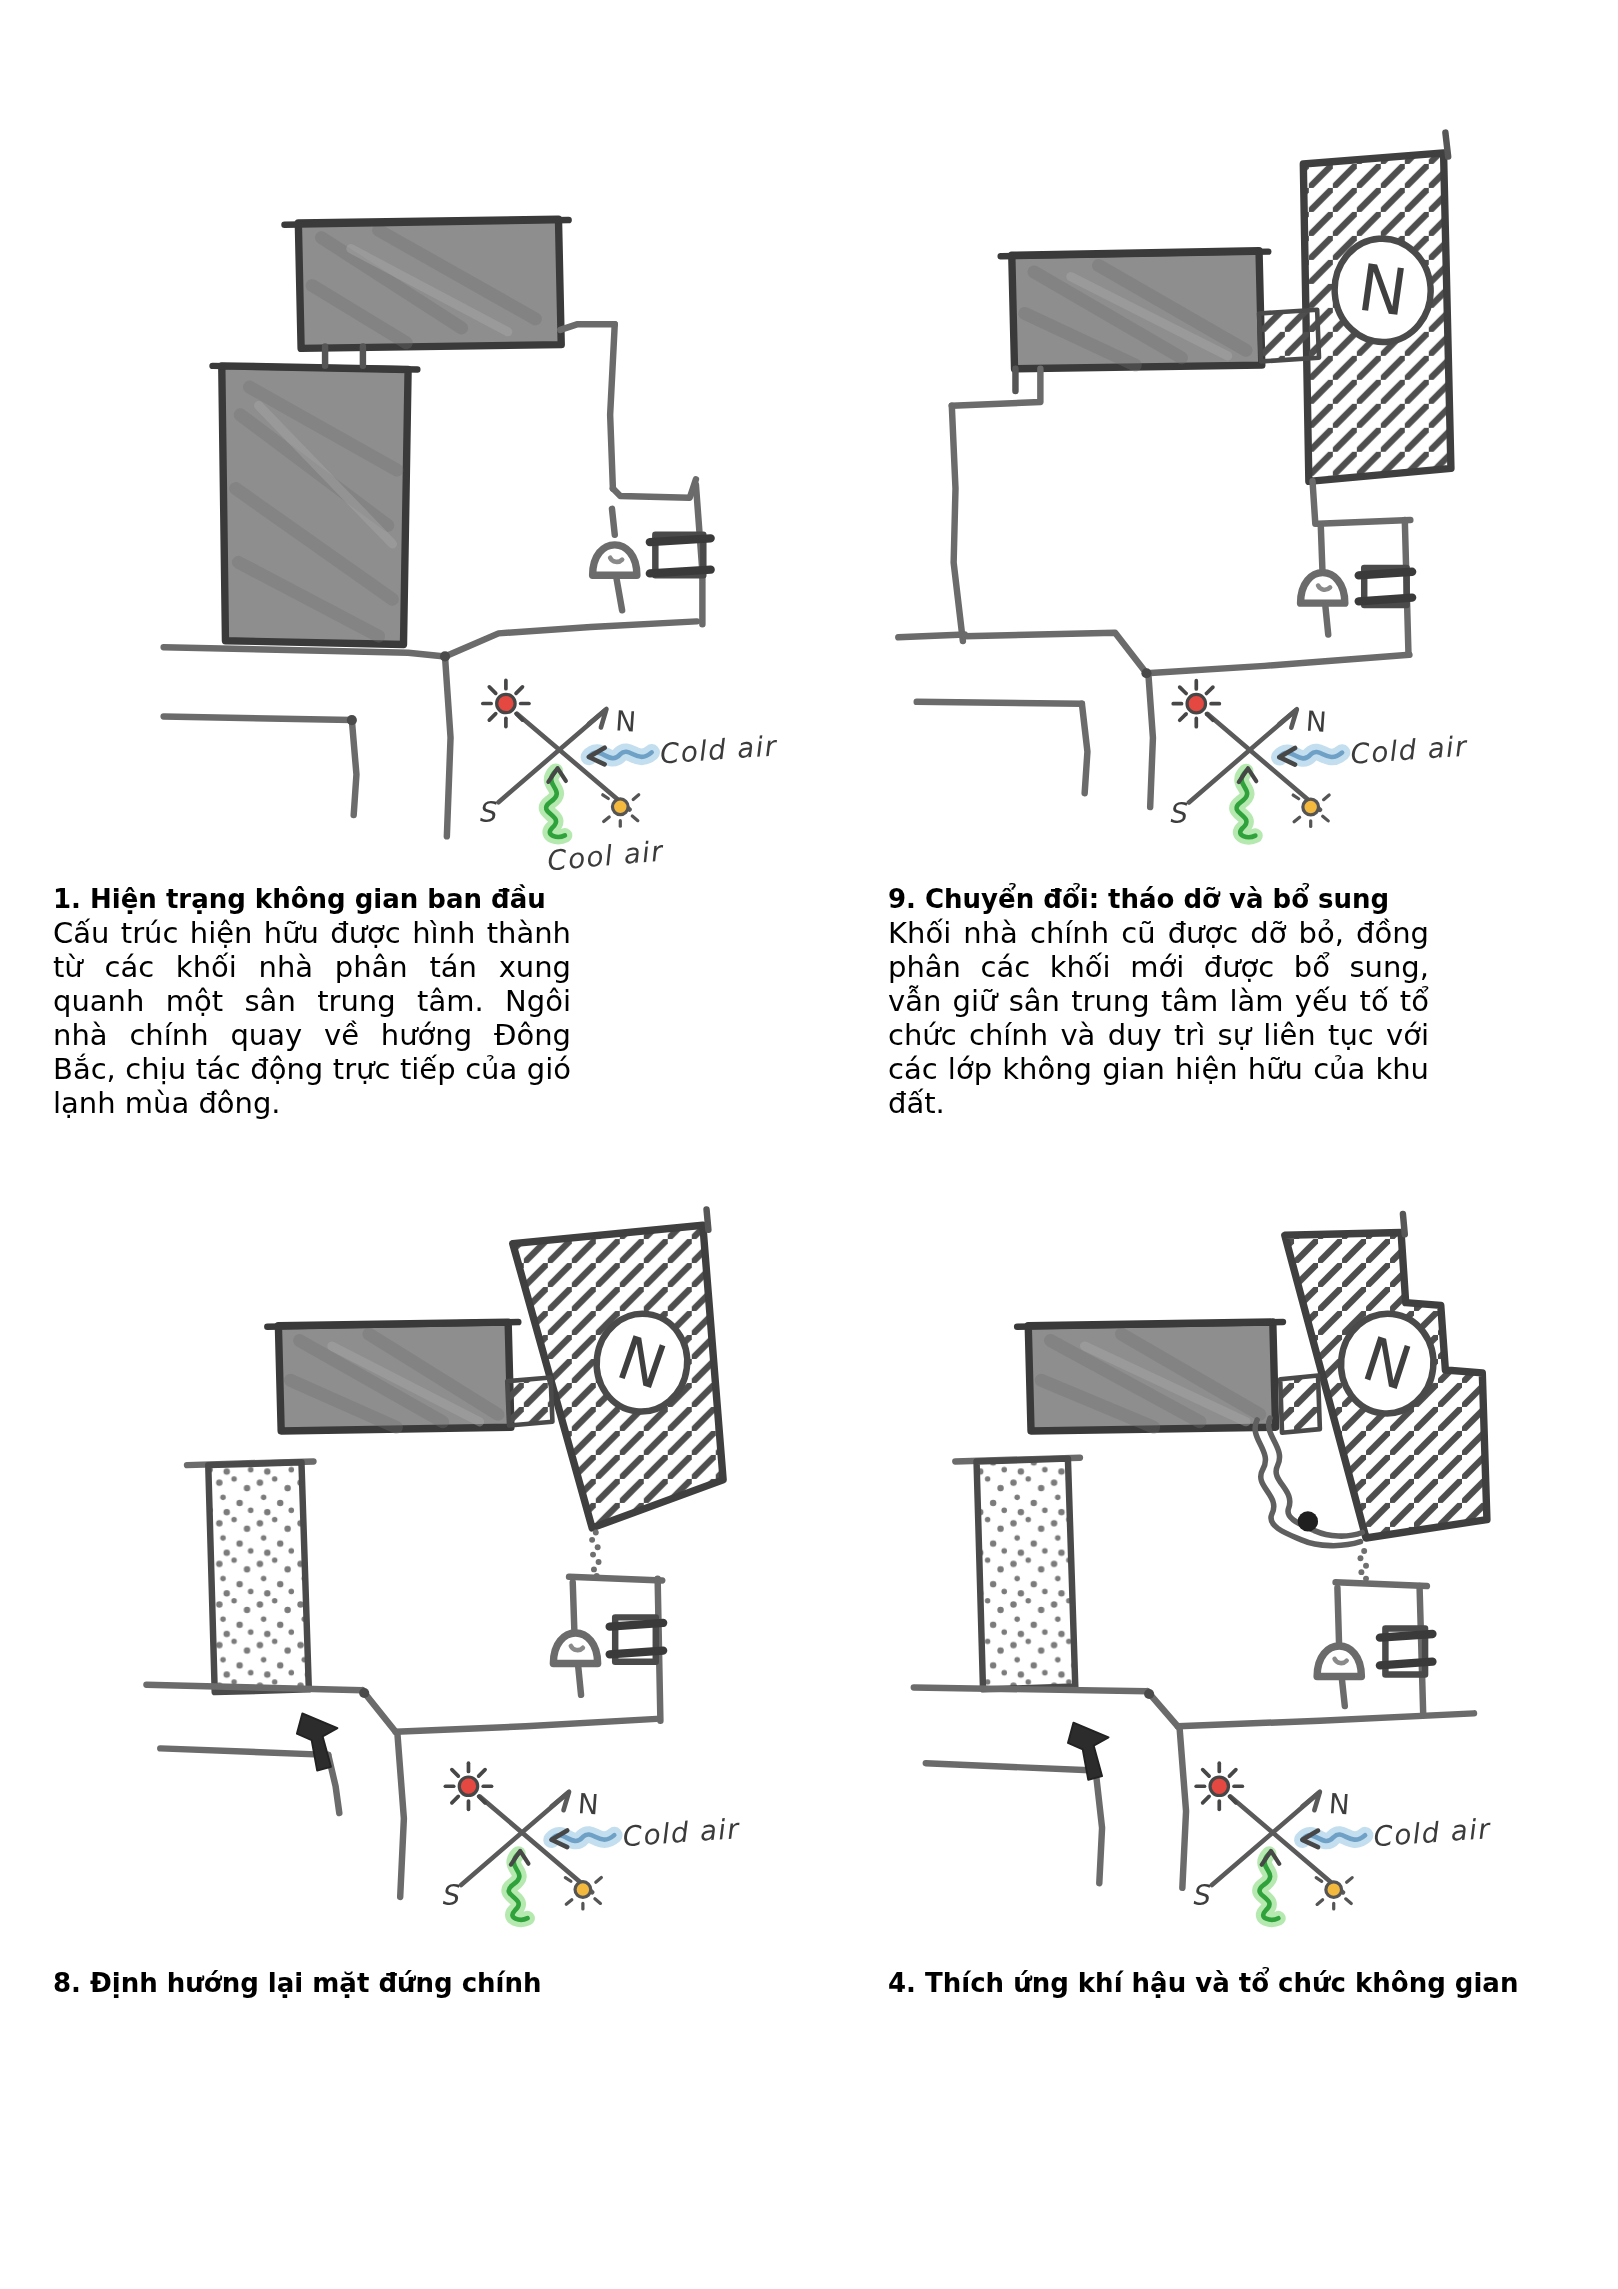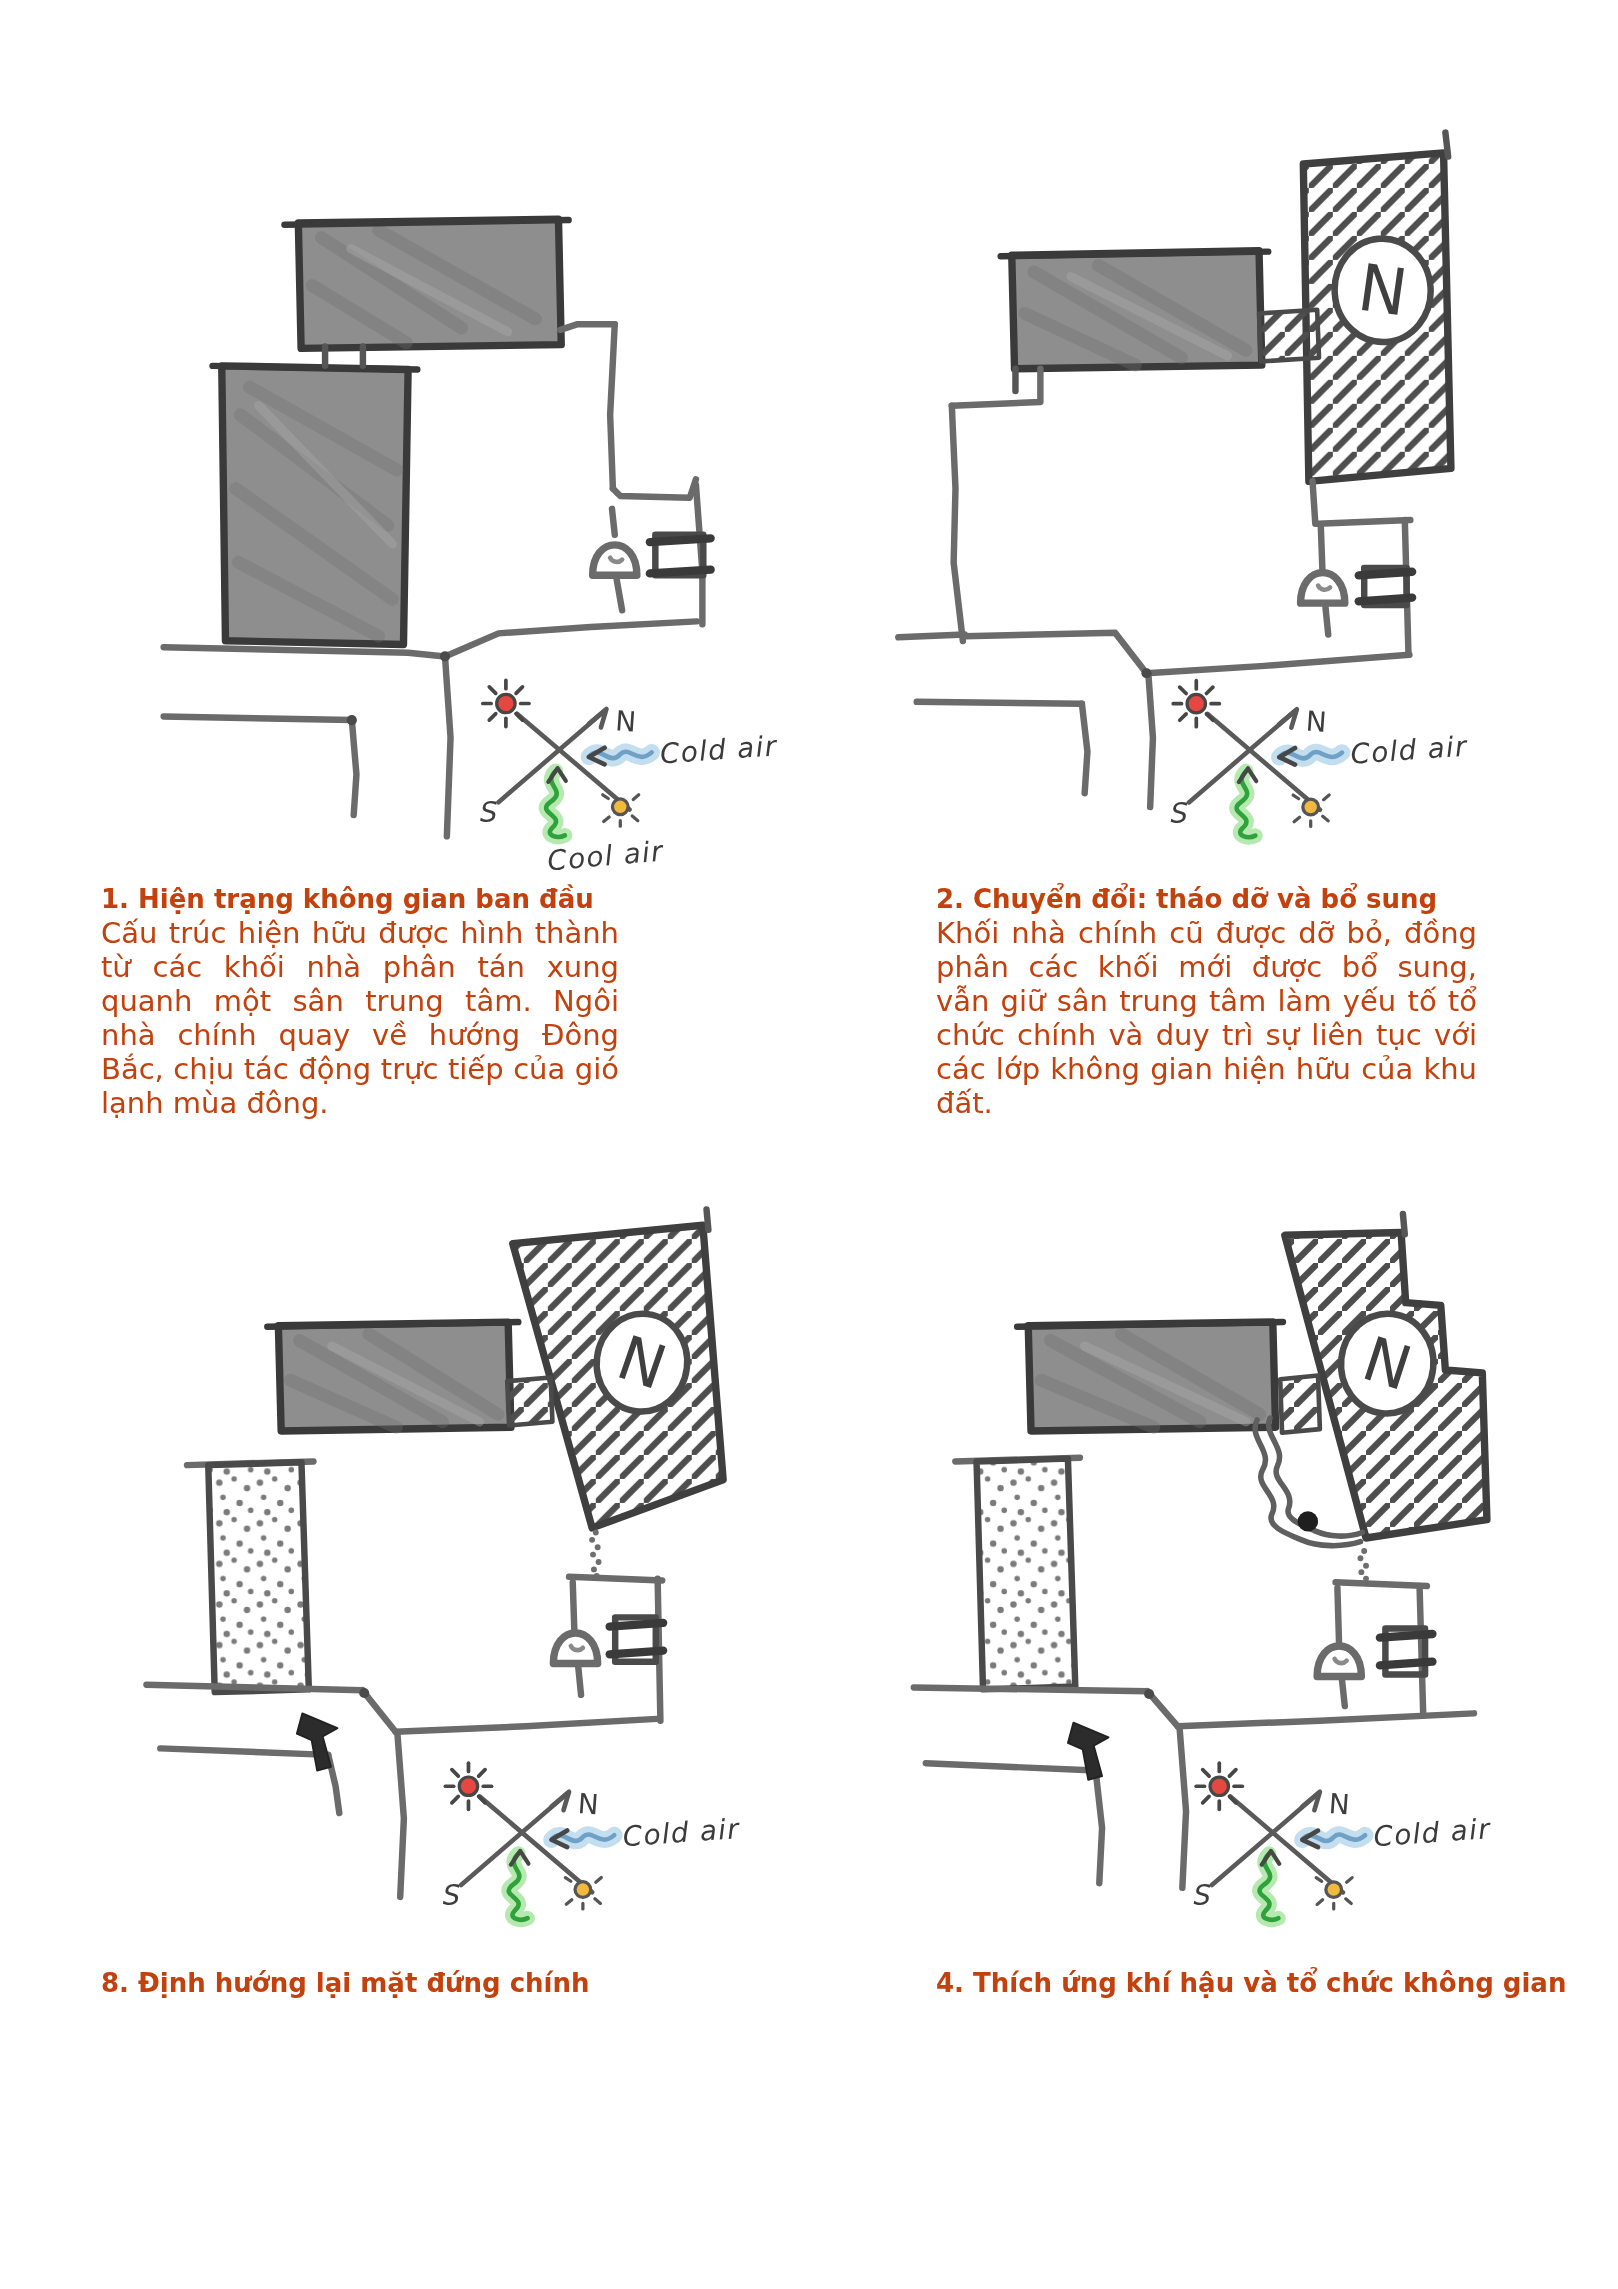--- a/index.html
+++ b/index.html
@@ -1,19 +1,19 @@
 <!DOCTYPE html>
 <html style="font-size:14.8px"><head>
 <meta charset="utf-8">
 <style>
   html,body{margin:0;padding:0;background:#ffffff;}
   .page{position:relative;width:1619px;height:2290px;background:#ffffff;overflow:hidden;
         font-family:"DejaVu Sans","Liberation Sans",sans-serif;}
   .sketch{position:absolute;}
-  .caption{position:absolute;color:#c2410c;margin-left:48px;}
+  .caption{position:absolute;color:#000000;}
   .cap-title{font-size:26px;font-weight:bold;line-height:34px;white-space:nowrap;}
   .cap-body{font-size:29px;line-height:34px;text-align:justify;text-justify:inter-word;}
   svg text{font-family:"DejaVu Sans","Liberation Sans",sans-serif;}
   .sprite{position:absolute;width:0;height:0;overflow:hidden;}
 </style>
 </head>
 <body>
 
 <div class="page">
 
@@ -340,21 +340,21 @@
       <use href="#compass-def" xlink:href="#compass-def" x="423" y="700"></use>
     </g>
   </svg>
 
   <div class="caption" style="left:53px;top:882px;width:518px">
     <div class="cap-title">1. Hiện trạng không gian ban đầu</div>
     <div class="cap-body">Cấu trúc hiện hữu được hình thành từ các khối nhà phân tán xung quanh một sân trung tâm. Ngôi nhà chính quay về hướng Đông Bắc, chịu tác động trực tiếp của gió lạnh mùa đông.</div>
   </div>
 
   <div class="caption" style="left:888px;top:882px;width:541px">
-    <div class="cap-title">2. Chuyển đổi: tháo dỡ và bổ sung</div>
+    <div class="cap-title">9. Chuyển đổi: tháo dỡ và bổ sung</div>
     <div class="cap-body">Khối nhà chính cũ được dỡ bỏ, đồng phân các khối mới được bổ sung, vẫn giữ sân trung tâm làm yếu tố tổ chức chính và duy trì sự liên tục với các lớp không gian hiện hữu của khu đất.</div>
   </div>
 
   <div class="caption" style="left:53px;top:1966px;width:518px">
     <div class="cap-title">8. Định hướng lại mặt đứng chính</div>
   </div>
 
   <div class="caption" style="left:888px;top:1966px;width:543px">
     <div class="cap-title">4. Thích ứng khí hậu và tổ chức không gian</div>
   </div>

